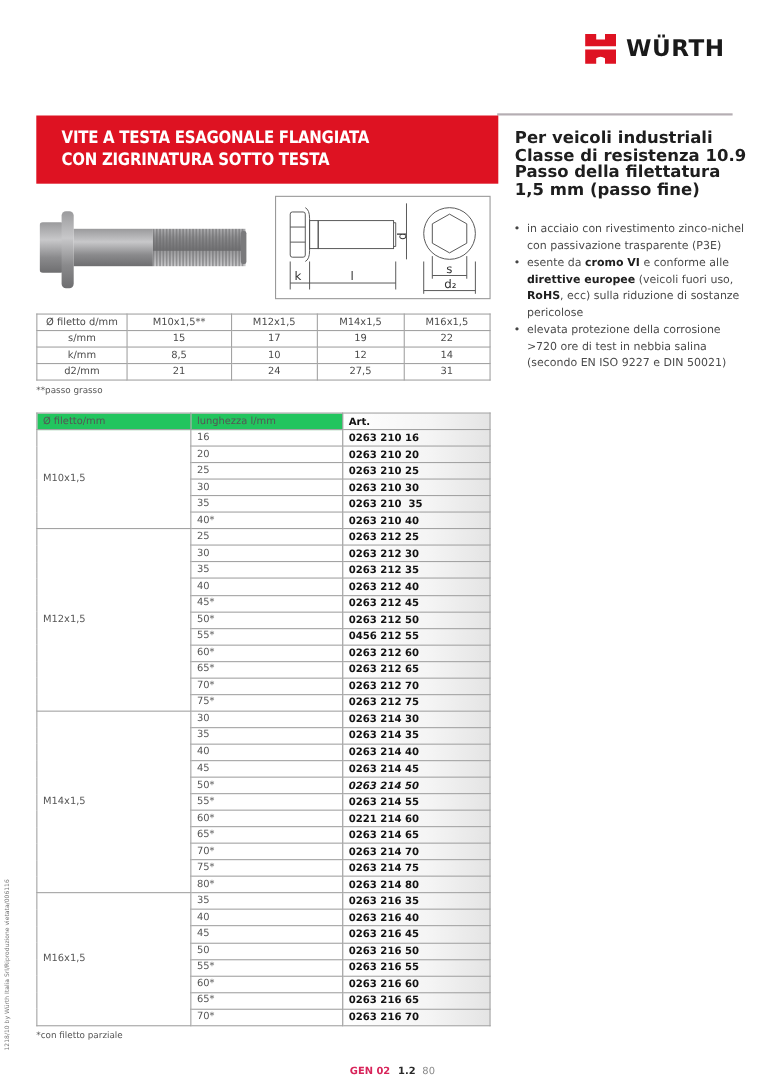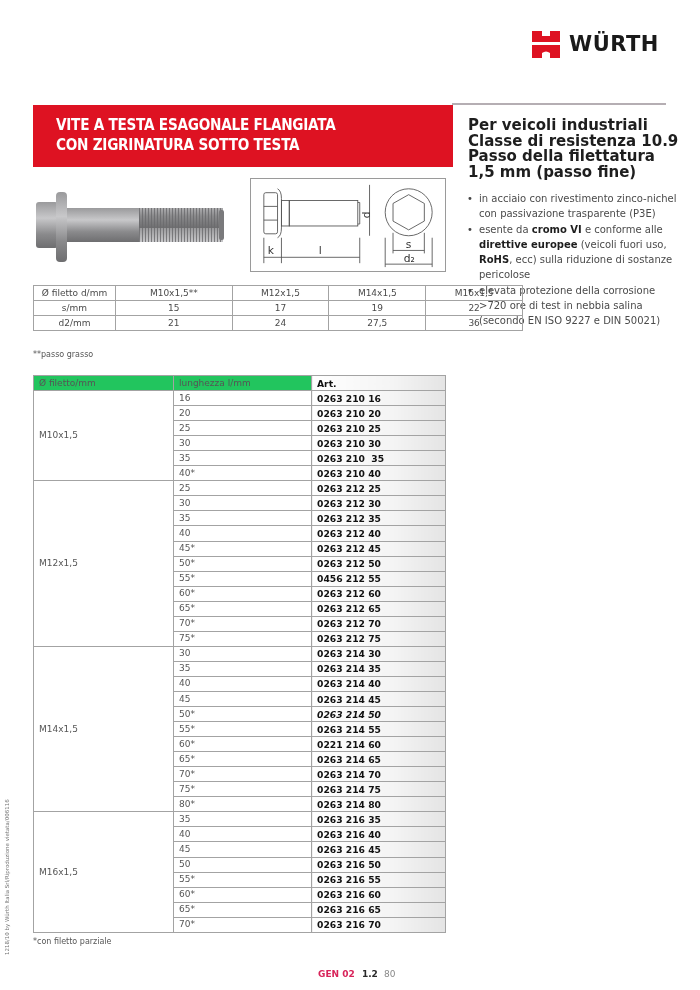--- a/index.html
+++ b/index.html
@@ -8,30 +8,30 @@
 
   .logo { position: absolute; left: 531px; top: 28px; height: 32px; display: flex; align-items: center; }
   .logo-mark { width: 30px; height: 30px; position: relative; }
   .logo-word { margin-left: 8px; font-family: "DejaVu Sans", sans-serif; font-weight: bold; font-size: 21px; letter-spacing: 0.5px; color: #1a1a1a; }
 
   .top-rule { position: absolute; left: 452px; top: 103px; width: 214px; height: 2px; background: #b5aeb3; }
   .title-band { position: absolute; left: 33px; top: 105px; width: 420px; height: 62px; background: #de1222; padding: 10px 0 0 23px; }
   .title-band div { color: #ffffff; font-family: "DejaVu Sans", sans-serif; font-weight: bold; font-size: 15.5px; line-height: 20px; letter-spacing: -0.3px; transform: scaleX(0.88); transform-origin: left; white-space: nowrap; }
 
   .spec-head { position: absolute; left: 468px; top: 118px; font-size: 15px; font-weight: bold; line-height: 15.5px; color: #1e1e1e; }
-  .bullets { position: absolute; left: 466px; top: 191px; width: 215px; list-style: none; font-size: 10px; line-height: 15.3px; color: #4a4a4a; }
+  .bullets { position: absolute; left: 466px; top: 201px; width: 215px; list-style: none; font-size: 10px; line-height: 15.3px; color: #4a4a4a; }
   .bullets li { position: relative; padding-left: 13px; }
   .bullets li::before { content: "•"; position: absolute; left: 1px; top: 0; color: #444; }
   .bullets b { color: #1e1e1e; }
 
   .photo { position: absolute; left: 36px; top: 188px; width: 190px; height: 78px; }
   .diagram { position: absolute; left: 250px; top: 178px; width: 196px; height: 94px; border: 1px solid #9a9a9a; }
 
   table { border-collapse: collapse; font-family: "DejaVu Sans", sans-serif; }
-  .dim-table { position: absolute; left: 33px; top: 285px; width: 490px; }
+  .dim-table { position: absolute; left: 33px; top: 285px; width: 413px; }
   .dim-table td { border: 1px solid #a3a3a3; height: 15px; font-size: 9px; text-align: center; color: #4a4a4a; padding: 0 2px; line-height: 13px; }
   .dim-table td.first { width: 82px; }
   .note1 { position: absolute; left: 33px; top: 350px; font-size: 8px; color: #555; }
 
   .main-table { position: absolute; left: 33px; top: 375px; width: 413px; }
   .main-table td, .main-table th { border: 1px solid #a3a3a3; height: 15.05px; font-size: 9px; line-height: 13px; padding: 0 0 0 5px; text-align: left; color: #555; font-weight: normal; }
   .main-table th { background: #22c55e; }
   .main-table .c1 { width: 140px; vertical-align: middle; }
   .main-table .c2 { width: 138px; }
   .main-table .c3 { border-left: 1.5px solid #6a6a6a; background: linear-gradient(to right, #ffffff 0%, #f4f4f4 60%, #e4e4e4 100%); color: #111; font-weight: bold; font-size: 9.2px; }
@@ -140,25 +140,32 @@
         <td>M16x1,5</td>
       </tr>
       <tr>
         <td class="first">s/mm</td>
         <td>15</td>
         <td>17</td>
         <td>19</td>
         <td>22</td>
       </tr>
       <tr>
+        <td class="first">k/mm</td>
+        <td>8,5</td>
+        <td>10</td>
+        <td>12</td>
+        <td>14</td>
+      </tr>
+      <tr>
         <td class="first">d2/mm</td>
         <td>21</td>
         <td>24</td>
         <td>27,5</td>
-        <td>36</td>
+        <td>31</td>
       </tr>
     </tbody>
 </table>
 <div class="note1">**passo grasso</div>
 
 <table class="main-table">
   <thead>
     <tr>
       <th class="c1">Ø filetto/mm</th>
       <th class="c2">lunghezza l/mm</th>

